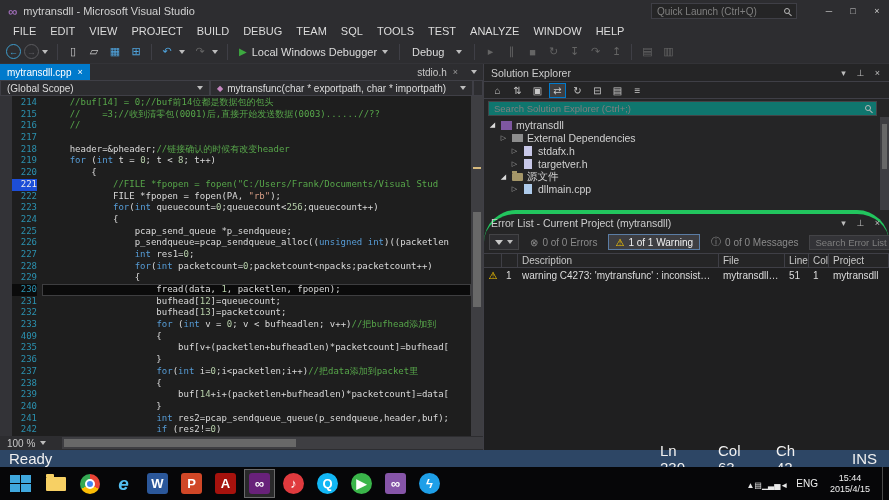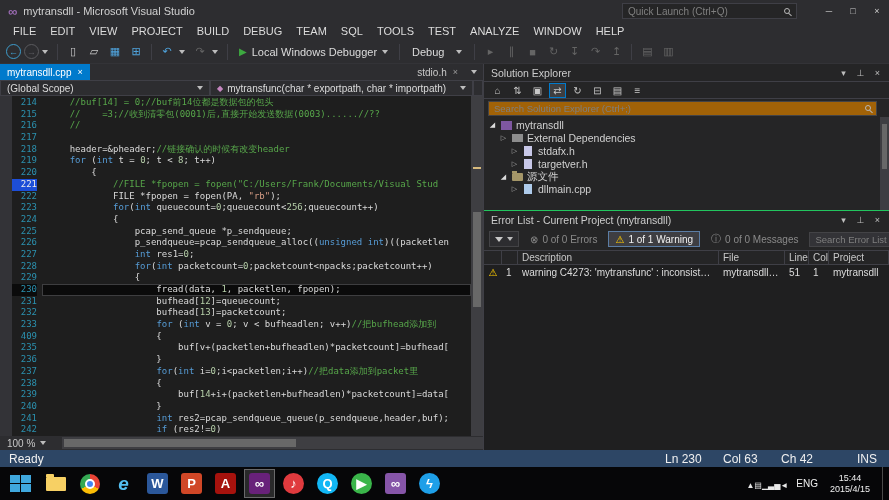--- a/index.html
+++ b/index.html
@@ -5,21 +5,21 @@
   *{margin:0;padding:0;box-sizing:border-box;}
   html,body{width:889px;height:500px;overflow:hidden;background:#1E1E1E;
     font-family:"Liberation Sans",sans-serif;}
   #app{width:889px;height:500px;display:flex;flex-direction:column;color:#DCDCDC;font-size:11px;}
 
   
   .titlebar{height:22px;background:#2D2D30;display:flex;align-items:center;padding-left:8px;gap:6px;flex:none;}
   .vslogo{color:#9B6BB3;font-weight:bold;font-size:13px;}
   .wtitle{color:#D0D0D0;font-size:11px;}
   .ql{margin-left:auto;margin-right:14px;position:relative;display:flex;align-items:center;}
-  .ql input{width:175px;height:16px;background:#252526;border:1px solid #3F3F46;color:#CCC;font-size:10px;padding:0 18px 0 5px;font-family:"Liberation Sans",sans-serif;}
+  .ql input{width:146px;height:16px;background:#252526;border:1px solid #3F3F46;color:#CCC;font-size:10px;padding:0 18px 0 5px;font-family:"Liberation Sans",sans-serif;}
   input::placeholder{color:#7F7F7F;}
   .mag{width:6px;height:6px;border:1px solid #B8B8B8;border-radius:50%;display:inline-block;position:relative;}
   .mag::after{content:"";position:absolute;width:4px;height:1px;background:#B8B8B8;right:-3px;bottom:-2px;transform:rotate(40deg);}
   .ql .mag{position:absolute;right:7px;top:5px;}
   .wctrls{display:flex;height:22px;}
   .wbtn{width:24px;display:flex;align-items:center;justify-content:center;color:#CCC;font-size:9px;}
 
   
   .menubar{height:18px;background:#2D2D30;display:flex;align-items:center;padding-left:6px;flex:none;}
   .menu-item{padding:0 7px;font-size:11px;color:#DCDCDC;}
@@ -87,56 +87,56 @@
   .pane-header{height:17px;display:flex;align-items:center;padding:0 4px 0 7px;color:#CCC;font-size:10.5px;flex:none;}
   .pane-title{overflow:hidden;white-space:nowrap;}
   .pane-controls{margin-left:auto;display:flex;gap:2px;}
   .pc-btn{width:15px;text-align:center;color:#BEBEBE;font-size:9px;}
 
   .pane.se{height:146px;flex:none;display:flex;flex-direction:column;position:relative;}
   .se-toolbar{height:18px;display:flex;align-items:center;gap:3px;padding:0 5px;border-top:1px solid #3F3F46;border-bottom:1px solid #3F3F46;flex:none;}
   .se-tool{width:17px;height:15px;display:flex;align-items:center;justify-content:center;color:#C8C8C8;font-size:10px;}
   .se-tool.active{border:1px solid #007ACC;background:#3E3E40;}
   .se-search{padding:2px 12px 2px 4px;position:relative;flex:none;}
-  .se-search input{width:100%;height:15px;background:#a16207;border:1px solid #434346;color:#CCC;font-size:9.5px;padding:0 16px 0 5px;font-family:"Liberation Sans",sans-serif;}
+  .se-search input{width:100%;height:15px;background:#0f766e;border:1px solid #434346;color:#CCC;font-size:9.5px;padding:0 16px 0 5px;font-family:"Liberation Sans",sans-serif;}
   .se-search .mag{position:absolute;right:18px;top:6px;}
   .se-tree{flex:1;overflow:hidden;font-size:10.5px;color:#D0D0D0;padding-top:1px;}
   .tree-row{display:flex;align-items:center;height:12.8px;gap:4px;white-space:nowrap;}
   .expander{width:9px;flex:none;text-align:center;font-size:7px;color:#ABABAB;}
   .expander.open{color:#DCDCDC;}
   .ticon{flex:none;position:relative;}
   .ticon.project{width:11px;height:9px;background:#7E57A0;}
   .ticon.refs{width:11px;height:8px;background:#8D8D8D;}
   .ticon.folder{width:11px;height:8px;background:#A49668;border-radius:1px;}
   .ticon.folder::before{content:"";position:absolute;top:-2px;left:0;width:5px;height:2px;background:#A49668;}
   .ticon.file-h{width:8px;height:10px;background:#C8C8E8;margin:0 2px 0 1px;}
   .ticon.file-cpp{width:8px;height:10px;background:#AECBEB;margin:0 2px 0 1px;}
   .se-vscroll{position:absolute;right:0;top:53px;bottom:0;width:9px;background:#3E3E42;}
   .vthumb2{position:absolute;top:8%;height:48%;left:2px;right:2px;background:#686868;}
 
-  .pane.el{flex:1;display:flex;flex-direction:column;border-top:1px solid #22c55e;min-height:0;}
+  .pane.el{flex:1;display:flex;flex-direction:column;border-top:4px solid #22c55e;min-height:0;border-radius:32px;}
   .el-filters{height:22px;display:flex;align-items:center;gap:4px;padding:0 5px;flex:none;}
   .funnel-btn{display:flex;align-items:center;gap:4px;border:1px solid #434346;background:#2D2D30;height:16px;padding:0 5px;}
   .funnel-shape{width:0;height:0;border-left:4px solid transparent;border-right:4px solid transparent;border-top:5px solid #C8C8C8;}
   .chip{display:flex;align-items:center;gap:4px;height:16px;padding:0 6px;font-size:10px;color:#8A8A8A;border:1px solid transparent;white-space:nowrap;}
   .chip.active{border-color:#5B7DA5;background:#3E3E42;color:#F1F1F1;}
   .chip-ic{font-size:10px;color:#8A8A8A;}
   .chip-ic.warn{color:#FFCC00;}
   .el-search{margin-left:auto;position:relative;display:flex;align-items:center;}
   .el-search input{width:120px;height:15px;background:#333337;border:1px solid #434346;color:#CCC;font-size:9.5px;padding:0 26px 0 5px;font-family:"Liberation Sans",sans-serif;}
   .el-grid-header,.el-row{display:grid;grid-template-columns:18px 16px 1fr 66px 24px 20px 60px;align-items:center;}
   .el-grid-header{height:15px;border-top:1px solid #3F3F46;border-bottom:1px solid #3F3F46;background:#252526;font-size:10px;color:#C8C8C8;flex:none;}
   .el-hcell{padding:0 4px;border-right:1px solid #3F3F46;height:100%;display:flex;align-items:center;overflow:hidden;white-space:nowrap;}
   .el-rows{flex:1;background:#1F1F20;min-height:0;overflow:hidden;}
   .el-row{height:15px;font-size:10px;color:#DCDCDC;}
   .el-cell{padding:0 4px;overflow:hidden;white-space:nowrap;text-overflow:ellipsis;}
   .el-cell.sev{color:#FFCC00;text-align:center;padding:0;}
 
   
-  .statusbar{height:17px;background:#2D4665;display:flex;align-items:center;color:#F0F0F0;font-size:12px;padding-left:9px;flex:none;}
+  .statusbar{height:17px;background:#2D4665;display:flex;align-items:center;color:#F0F0F0;font-size:15px;padding-left:9px;flex:none;}
   .sb-right{margin-left:auto;display:flex;align-items:center;}
   .sb-right .pos{display:inline-block;width:58px;padding-left:20px;}
   .sb-right .ins{display:inline-block;margin-left:38px;margin-right:12px;}
 
   
   .taskbar{height:33px;background:#060608;display:flex;align-items:center;padding-left:5px;flex:none;}
   .start{width:30px;height:26px;display:grid;grid-template-columns:10px 10px;grid-template-rows:8px 8px;gap:1px;align-content:center;justify-content:center;}
   .start i{background:#3FA7DD;display:block;}
   .apps{display:flex;align-items:center;gap:3px;margin-left:5px;}
   .app-slot{width:31px;height:29px;display:flex;align-items:center;justify-content:center;border:1px solid transparent;}

